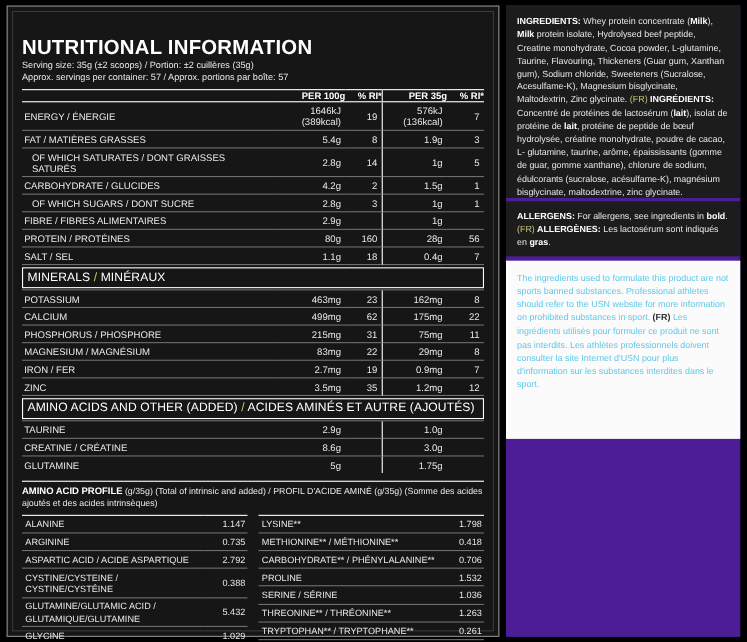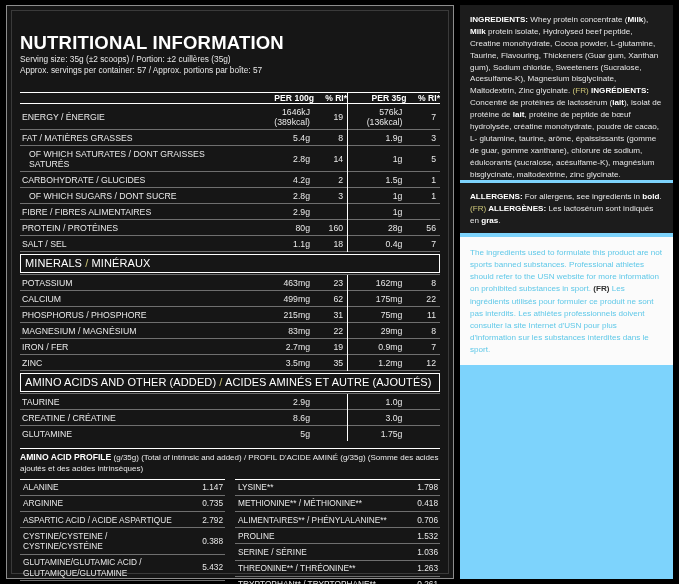--- a/index.html
+++ b/index.html
@@ -28,21 +28,21 @@
   .title {
     color: #fff; font-size: 18.5px; font-weight: bold;
     letter-spacing: .2px; line-height: 1.05;
   }
   .serving {
     color: #e8e8e8; font-size: 8.3px; line-height: 1.32; margin-top: 2px;
   }
   .sep { color: #cfc87a; }
 
   
-  table.nutri { width: 100%; border-collapse: collapse; margin-top: 16px; }
+  table.nutri { width: 100%; border-collapse: collapse; margin-top: 5px; }
   table.nutri td, table.nutri th { padding: 0; }
   .hdr-row th {
     color: #fff; font-size: 8.6px; font-weight: bold;
     text-align: right; padding: 2px 4px 3px 0;
     border-top: 1.5px solid #fff;
     vertical-align: bottom;
   }
   .hdr-row th.blank { border-top: 1.5px solid #fff; }
   .c-name  { width: 55%; }
   .c-v100  { width: 15%; }
@@ -93,21 +93,21 @@
     padding: 2.4px 2px 2.4px 3px;
     line-height: 1.25;
   }
   table.aa tr:first-child td { border-top: 1.2px solid #fff; }
   table.aa td.val { text-align: right; white-space: nowrap; width: 40px; }
 
   
   .right-panel {
     position: absolute; left: 460px; top: 5px;
     width: 213px; height: 574px;
-    background: #7dd3fc;
+    background: #4c1d95;
   }
   .ing-block {
     background: #1c1c1c;
     color: #e6e6e6;
     font-size: 8.1px; line-height: 1.47;
     padding: 9px 9px 9px 10px;
     height: 175px;
   }
   .ing-block b { color: #ffffff; }
   .allerg-block {
@@ -118,21 +118,21 @@
     margin-top: 3px;
     height: 50px;
   }
   .allerg-block b { color: #fff; text-align: right; }
   .sports-box {
     background: #fbfbfb;
     color: #5fc8e8;
     font-size: 8.1px; line-height: 1.5;
     padding: 10px 9px 10px 10px;
     margin-top: 4px;
-    height: 128px;
+    height: 162px;
   }
   .sports-box b { color: #2f2f2f; }
 </style>
 </head>
 <body>
 
 <div class="page">
 
   <div class="left-panel">
     <div class="left-inner">
@@ -346,21 +346,21 @@
                 <tbody id="aa-right">
                   <tr>
                     <td>LYSINE**</td>
                     <td class="val">1.798</td>
                   </tr>
                   <tr>
                     <td>METHIONINE** / MÉTHIONINE**</td>
                     <td class="val">0.418</td>
                   </tr>
                   <tr>
-                    <td>ALIMENTAIRES** / PHÉNYLALANINE**</td>
+                    <td>CARBOHYDRATE** / PHÉNYLALANINE**</td>
                     <td class="val">0.706</td>
                   </tr>
                   <tr>
                     <td>PROLINE</td>
                     <td class="val">1.532</td>
                   </tr>
                   <tr>
                     <td>SERINE / SÉRINE</td>
                     <td class="val">1.036</td>
                   </tr>

